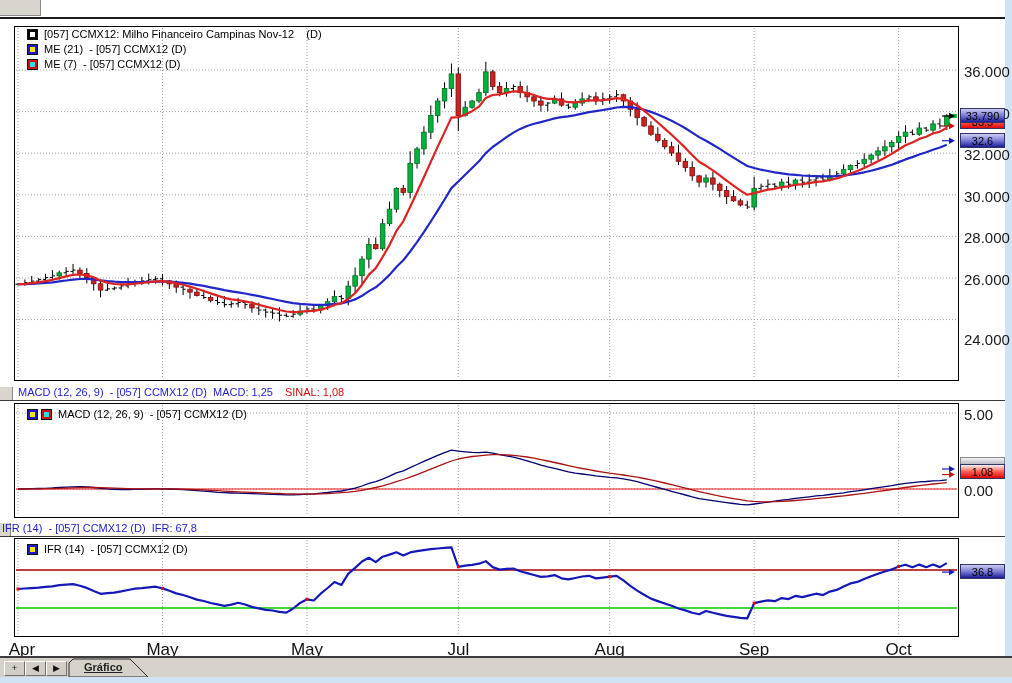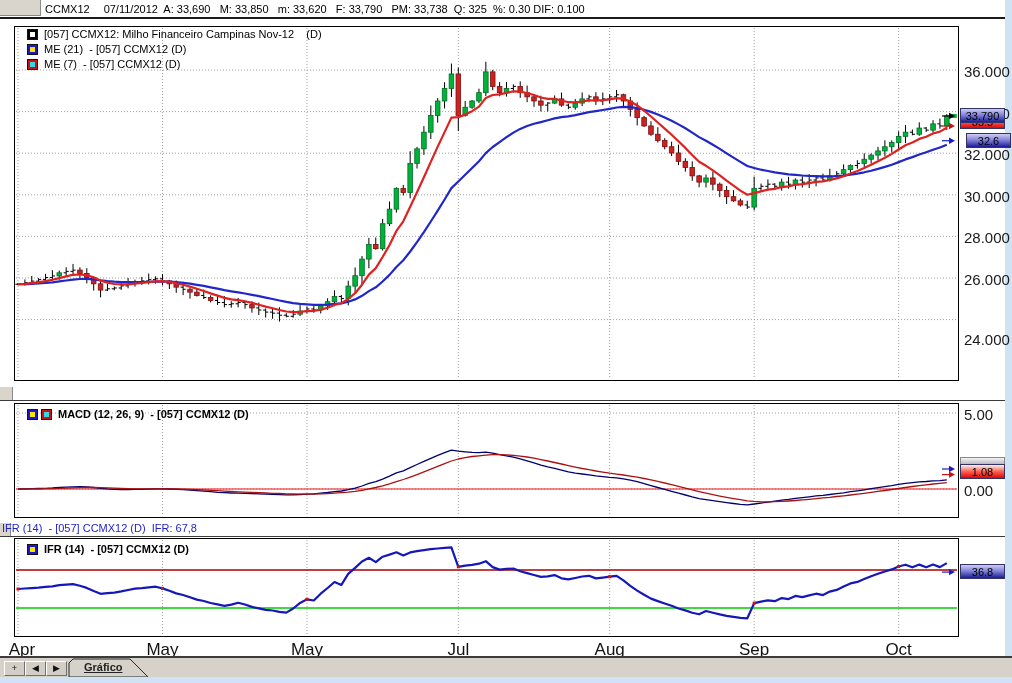--- a/index.html
+++ b/index.html
@@ -1,21 +1,21 @@
 <!DOCTYPE html>
 <html><head>
 <meta charset="utf-8">
 <style>
   html,body{margin:0;padding:0;background:#ffffff;}
   #root{position:relative;width:1012px;height:683px;background:#ffffff;
         font-family:"Liberation Sans",sans-serif;overflow:hidden;}
   .abs{position:absolute;}
   .txt{position:absolute;font-size:11px;color:#000;white-space:pre;line-height:13px;}
   .blue{color:#2222cc;} .red{color:#cc1111;}
-  .bold{font-weight:bold;}
+  .bold{font-weight:normal;}
   .tick{position:absolute;font-size:15px;color:#1a1a1a;white-space:pre;}
   .tag{position:absolute;width:45px;height:15px;font-size:11px;line-height:15px;
        text-align:center;color:#000;border:1px solid #333366;box-sizing:border-box;}
   .tag-blue{background:linear-gradient(180deg,#ccccf2 0%,#8585da 45%,#1b1b9a 100%);}
   .tag-red{background:linear-gradient(180deg,#f2f2f2 0%,#ff6050 50%,#dd0606 100%);}
   .tag-grey{background:linear-gradient(180deg,#f4f4f4,#b9b9c4);border:1px solid #888;}
   .hbox{position:absolute;background:#d9d5cd;border-right:1px solid #8a8a8a;border-bottom:1px solid #8a8a8a;}
   .sw{position:absolute;width:11px;height:11px;border:1px solid #111;box-sizing:border-box;
       display:flex;align-items:center;justify-content:center;}
   .sw>i{display:block;width:5px;height:5px;}
@@ -31,21 +31,20 @@
           font-size:9px;line-height:13px;text-align:center;color:#111;padding:0;box-sizing:border-box;}
   .bluestrip{position:absolute;background:#cfe3f5;}
   .xlab{position:absolute;font-size:17px;color:#111;text-align:center;width:44px;}
 </style>
 </head>
 <body>
 
 <div id="root">
 
   <div class="hbox" style="left:0;top:0;width:40px;height:15px;"></div>
-  <div class="txt" style="left:45px;top:3px;"><span>CCMX12</span><span style="display:inline-block;width:14px;"></span><span>07/11/2012  A: 33,690   M: 33,850   m: 33,620   F: 33,790   PM: 33,738  Q: 325  %: 0.30 DIF: 0.100</span></div>
   <div class="underline" style="left:0;top:17px;width:1005px;"></div>
 
   <div class="bluestrip" style="left:1005px;top:0;width:7px;height:683px;"></div>
   <div class="bluestrip" style="left:0;top:677px;width:1012px;height:6px;"></div>
 
   <svg id="svg-main" class="panel-svg" style="left:14px;top:26px;" width="945" height="355">
       <clipPath id="cpm">
         <rect x="1" y="1" width="943" height="353"></rect>
       </clipPath>
       <rect x="0.5" y="0.5" width="944" height="354" fill="#fff" stroke="#000000"></rect>
@@ -420,24 +419,25 @@
       <div class="tick" style="left: 964px; top: 104.6px;">34.000</div>
       <div class="tick" style="left: 964px; top: 146.2px;">32.000</div>
       <div class="tick" style="left: 964px; top: 187.8px;">30.000</div>
       <div class="tick" style="left: 964px; top: 229.4px;">28.000</div>
       <div class="tick" style="left: 964px; top: 271px;">26.000</div>
       <div class="tick" style="left: 964px; top: 331px;">24.000</div>
     </div>
   <div id="main-tags">
       <div class="tag tag-blue" style="left: 960px; top: 107.968px; z-index: 3;">33.790</div>
       <div class="tag tag-red" style="left: 960px; top: 114px; z-index: 1;">33.5</div>
-      <div class="tag tag-blue" style="left: 960px; top: 132.72px; z-index: 3; margin-left: 6px;">32.6</div>
+      <div class="tag tag-blue" style="left: 960px; top: 132.72px; z-index: 3;">32.6</div>
     </div>
 
   <div class="hbox" style="left:0;top:387px;width:12px;height:13px;"></div>
+  <div class="txt" style="left:18px;top:386px;"><span class="blue">MACD (12, 26, 9)  - [057] CCMX12 (D)  MACD: 1,25</span><span style="display:inline-block;width:12px;"></span><span class="red">SINAL: 1,08</span></div>
   <div class="thinline" style="left:0;top:400px;width:1005px;"></div>
 
   <svg id="svg-macd" class="panel-svg" style="left:14px;top:403px;" width="945" height="115">
       <clipPath id="cpd">
         <rect x="1" y="1" width="943" height="113"></rect>
       </clipPath>
       <rect x="0.5" y="0.5" width="944" height="114" fill="#fff" stroke="#000000"></rect>
       <line x1="4" y1="2" x2="4" y2="113" stroke="#a0a0a0" stroke-width="1" stroke-dasharray="1,2"></line>
       <line x1="148.48" y1="2" x2="148.48" y2="113" stroke="#a0a0a0" stroke-width="1" stroke-dasharray="1,2"></line>
       <line x1="292.96" y1="2" x2="292.96" y2="113" stroke="#a0a0a0" stroke-width="1" stroke-dasharray="1,2"></line>

